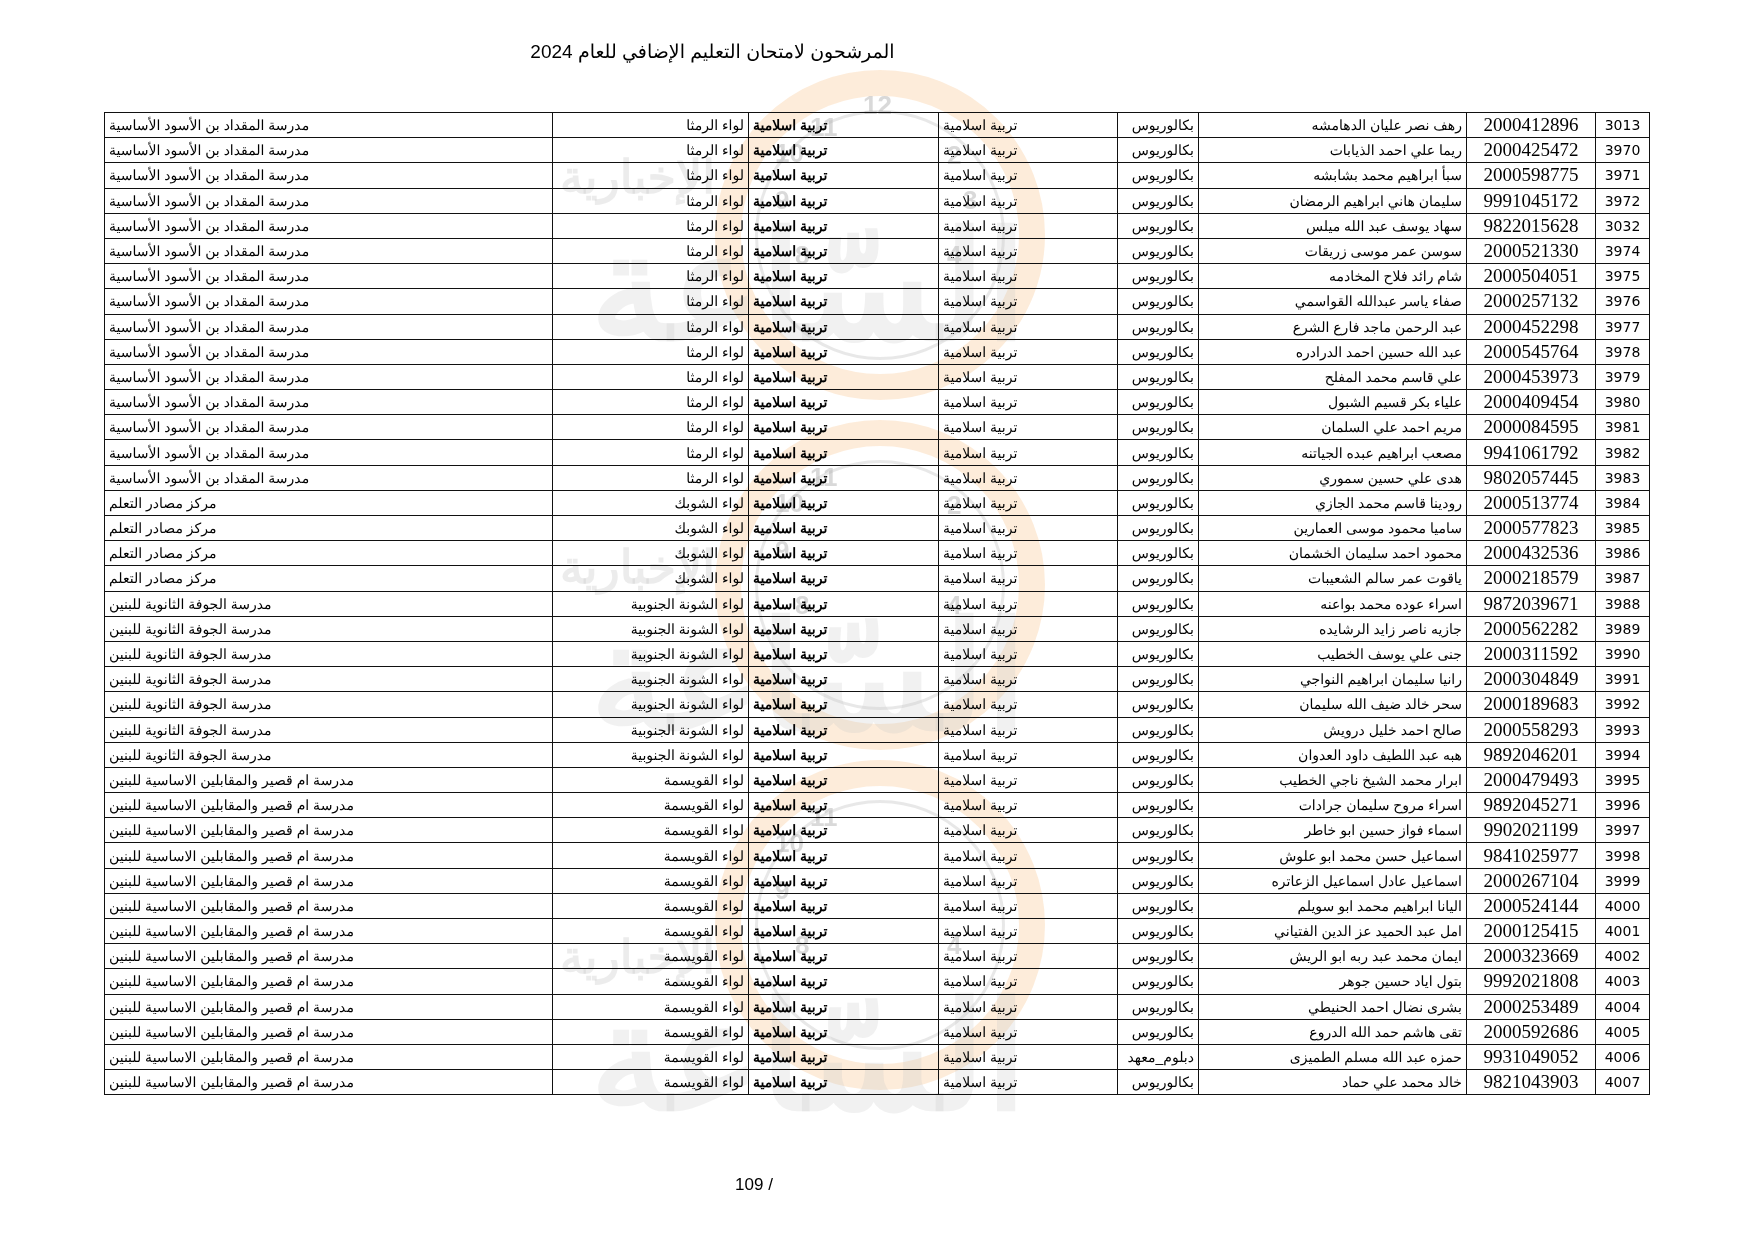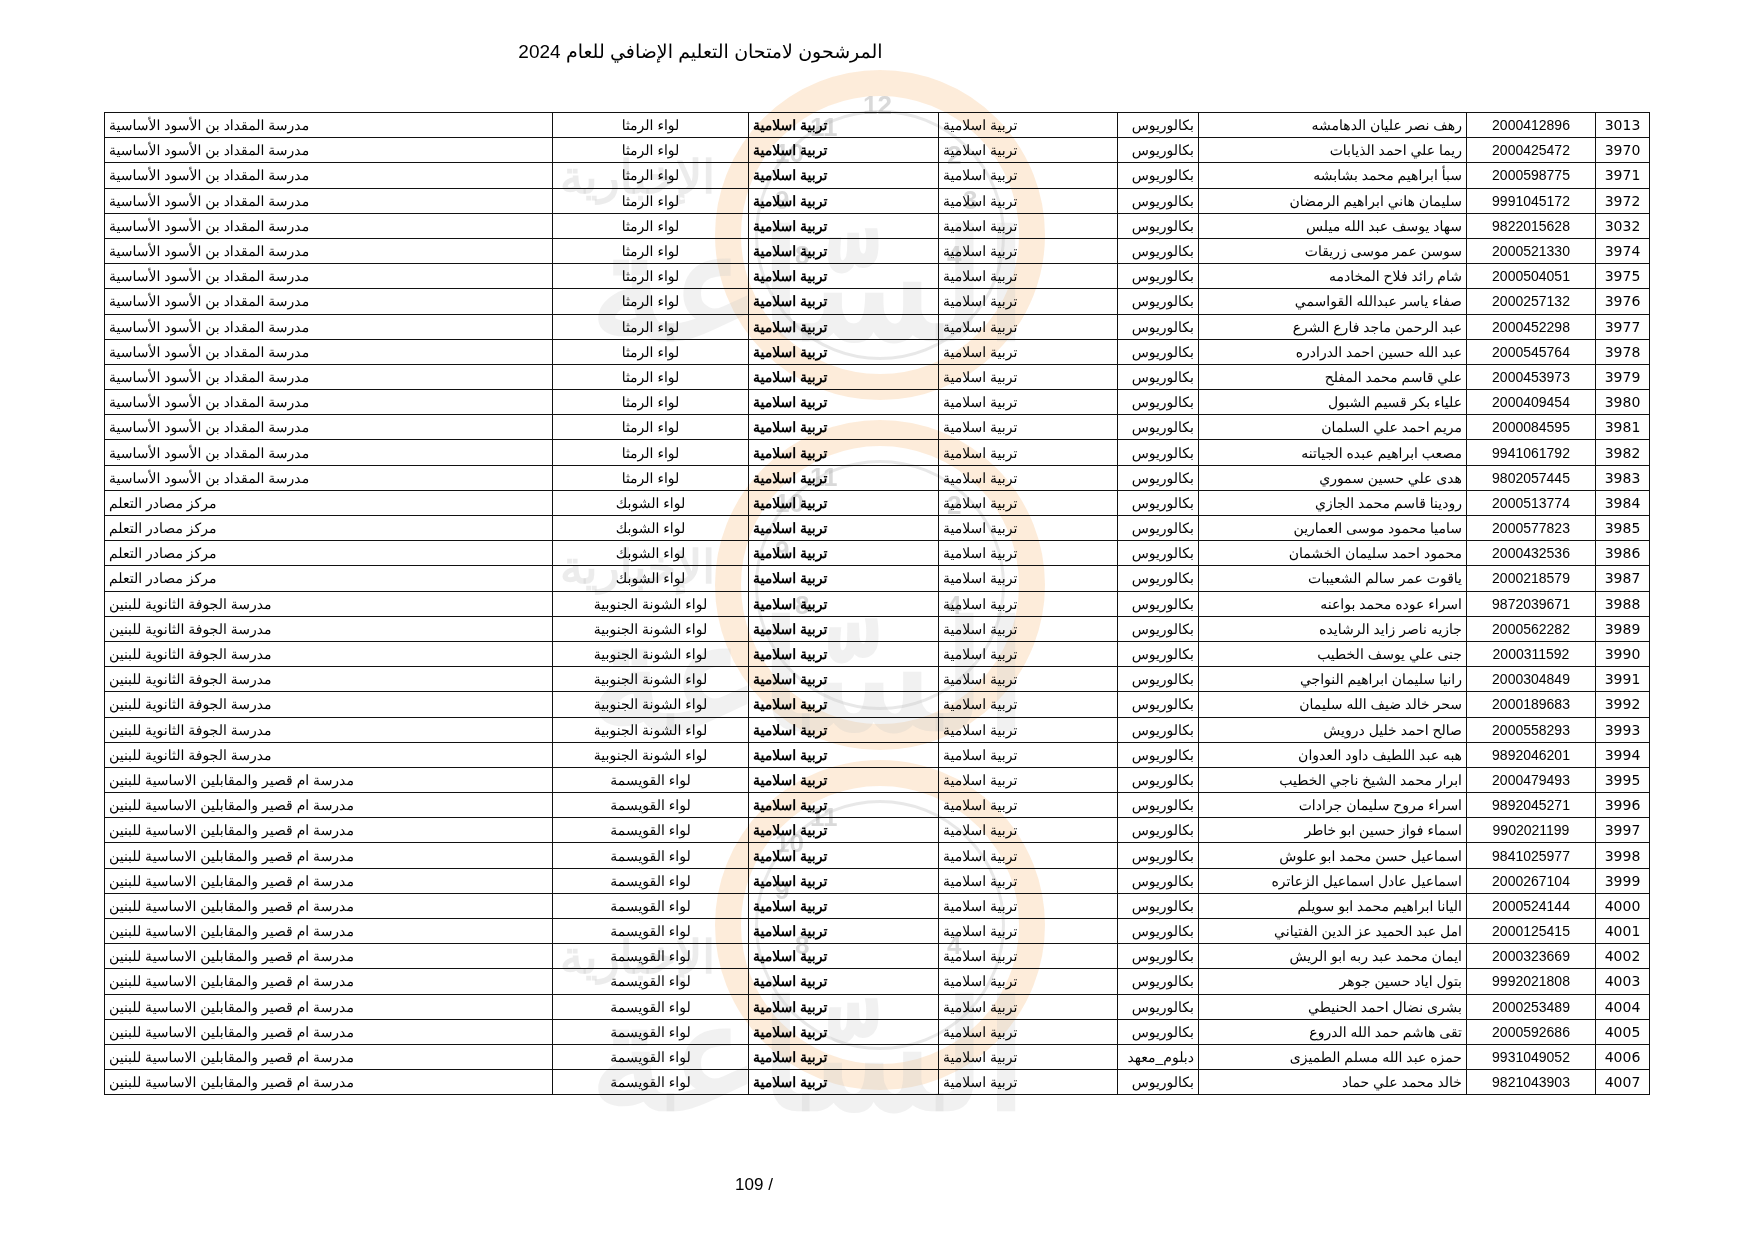--- a/index.html
+++ b/index.html
@@ -3,31 +3,31 @@
   <meta charset="utf-8">
   <style>
     html, body { margin: 0; padding: 0; background: #ffffff; }
     body { width: 1755px; height: 1240px; position: relative; overflow: hidden; font-family: "Liberation Sans", sans-serif; color: #000; }
     .watermark { position: absolute; pointer-events: none; z-index: 0; text-decoration: underline; }
     .wm-clock { width: 330px; height: 330px; border-radius: 50%; border: 26px solid rgba(250,200,150,0.35); box-sizing: border-box; }
     .wm-clock-inner { position: absolute; left: 40px; top: 40px; width: 250px; height: 250px; border-radius: 50%; border: 3px solid rgba(190,190,190,0.35); box-sizing: border-box; }
     .wm-num { position: absolute; font-size: 26px; color: rgba(170,170,170,0.45); font-weight: bold; }
     .wm-text { position: absolute; font-size: 150px; font-weight: bold; color: rgba(200,200,200,0.25); direction: rtl; }
     .wm-text-small { position: absolute; font-size: 46px; font-weight: bold; color: rgba(200,200,200,0.35); direction: rtl; }
-    .title { position: absolute; top: 40px; left: 4px; width: 1393px; text-align: center; font-size: 19px; direction: rtl; z-index: 2; }
+    .title { position: absolute; top: 40px; left: 16px; width: 1393px; text-align: center; font-size: 19px; direction: rtl; z-index: 2; }
     .sheet { position: absolute; left: 104px; top: 112px; width: 1546px; z-index: 2; }
     table { border-collapse: collapse; width: 1546px; table-layout: fixed; direction: rtl; }
     td { border: 1.5px solid #111; height: 24.2px; padding: 0 4px; font-size: 14px; white-space: nowrap; overflow: hidden; line-height: 24px; }
     td.serial { width: 45px; text-align: center; font-family: "DejaVu Sans", sans-serif; font-size: 14px; }
-    td.nid { width: 120px; text-align: center; font-family: Liberation Sans, sans-serif; font-size: 14px; }
+    td.nid { width: 120px; text-align: center; font-family: Liberation Serif, serif; font-size: 19px; }
     td.name { width: 255px; text-align: right; padding-left: 8px; }
     td.degree { width: 72px; text-align: right; }
     td.spec { width: 170px; text-align: left; }
     td.subject { width: 181px; text-align: left; font-weight: bold; }
-    td.liwa { width: 187px; text-align: center; }
+    td.liwa { width: 187px; text-align: right; }
     td.school { text-align: left; }
     td.school span, td.liwa span, td.subject span, td.spec span { display: inline-block; direction: rtl; }
     .page-num { position: absolute; top: 1175px; left: 0; width: 1508px; text-align: center; font-size: 17px; z-index: 2; }
   </style>
 </head>
 <body>
 
 <div class="watermark" style="left:715px; top:70px;">
   <div class="wm-clock"></div>
   <div class="wm-clock-inner"></div>

